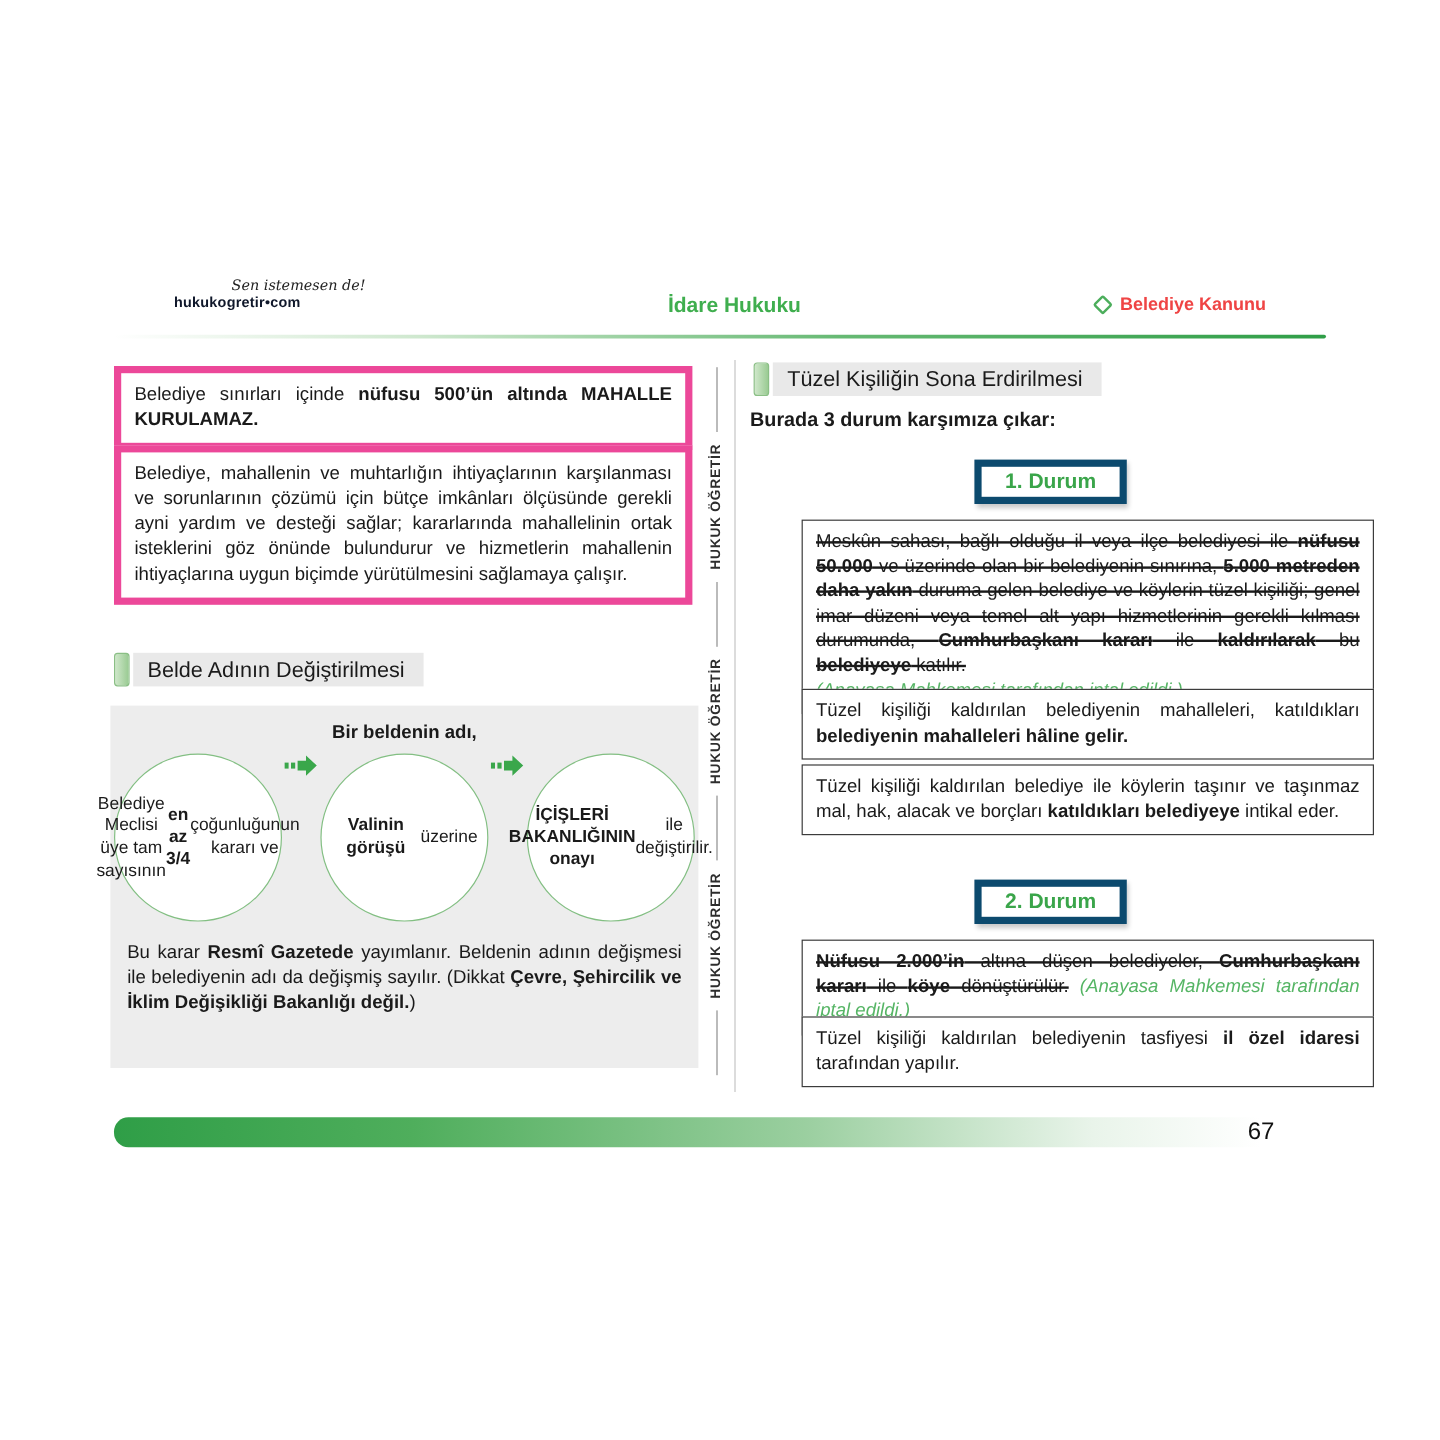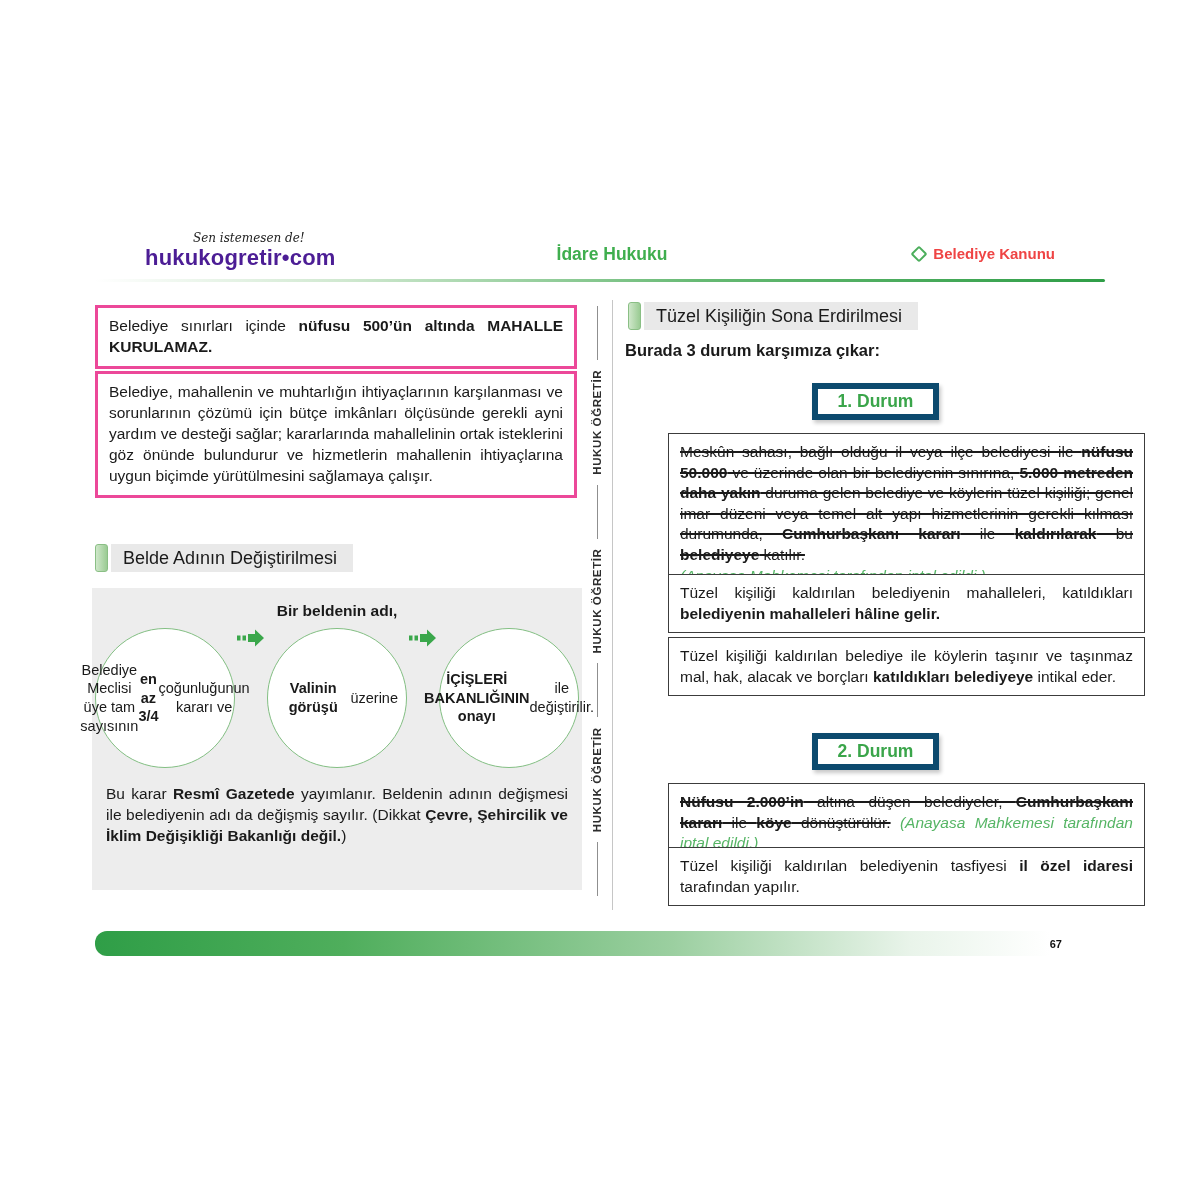--- a/index.html
+++ b/index.html
@@ -6,30 +6,30 @@
   html,body { width:1200px; height:1200px; background:#fff; font-family:"Liberation Sans","DejaVu Sans",sans-serif; color:#1a1a1a; }
   #page { position:relative; width:1200px; height:1200px; background:#fff; overflow:hidden; }
 
   .b { font-weight:700; }
   .strike { text-decoration:line-through; text-decoration-thickness:1.5px; }
   .gi { color:#56b565; font-style:italic; }
 
   
   .logo-block { position:absolute; left:145px; top:231px; }
   .logo-tagline { font-family:"DejaVu Serif",serif; font-style:italic; font-size:12px; color:#222; margin-left:48px; }
-  .logo-text { font-size:22px; font-weight:700; letter-spacing:.2px; color:#4c1d95; }
+  .logo-text { font-size:12px; font-weight:700; letter-spacing:.2px; color:#0f172a; }
   .page-title { position:absolute; left:12px; top:244px; width:1200px; text-align:center; font-size:17.5px; font-weight:700; color:#3fae4e; }
   .kanun-group { position:absolute; right:145px; top:245px; display:flex; align-items:center; gap:8px; }
   .diamond { width:12px; height:12px; border:2px solid #4cae5c; border-radius:2px; transform:rotate(45deg); background:#fff; }
   .kanun-label { font-size:15px; font-weight:600; color:#ef4444; }
   .header-rule { position:absolute; left:95px; top:279px; width:1010px; height:3px;
                  background:linear-gradient(to right,#ffffff,#cfe8cf 25%,#66b973 60%,#2f9e47); border-radius:2px; }
 
   
-  .note-box { position:absolute; background:#fff; border:3px solid #ec4899; padding:8px 11px; font-size:15.5px; line-height:1.35; text-align:justify; }
+  .note-box { position:absolute; background:#fff; border:6px solid #ec4899; padding:8px 11px; font-size:15.5px; line-height:1.35; text-align:justify; }
   .rbox { position:absolute; background:#fff; border:1.5px solid #3c3c3c; padding:8px 11px; font-size:15.5px; line-height:1.33; text-align:justify;margin-left:40px; }
 
   
   .section-header { position:absolute; display:flex; align-items:stretch; height:28px; }
   .section-tab { width:13px; border-radius:3px; background:linear-gradient(to right,#cfe7ca,#9acb93); border:1px solid #8abf85; margin-right:3px; }
   .section-label { background:#e9e9e9; font-size:18px; font-weight:500; color:#1a1a1a; padding:4px 16px 0 12px; }
 
   
   .flow-panel { position:absolute; left:92px; top:588px; width:490px; height:302px; background:#ededed; }
   .flow-title { text-align:center; font-size:15.5px; font-weight:700; padding-top:14px; }
@@ -50,21 +50,21 @@
   
   .intro-line { position:absolute; left:625px; top:341px; font-size:16.5px; font-weight:700; }
   .durum-box { position:absolute; width:127px; height:37px; background:#fff; border:6px solid #0c4a6e;
                box-shadow:2px 3px 4px rgba(0,0,0,.22); display:flex; align-items:center; justify-content:center;
                font-size:17.5px; font-weight:700; color:#3aa54a; }
 
   
   .footer-bar { position:absolute; left:95px; top:931px; width:995px; height:25px; border-radius:12px;
                 background:linear-gradient(to right,#2f9e47,#4fae5c 25%,#9bcfa0 58%,#e9f4ea 82%,#ffffff 96%);
                 display:flex; align-items:center; justify-content:flex-end; padding-right:28px; }
-  .page-number { font-size:11px; font-weight:700; color:#111; }
+  .page-number { font-size:20px; font-weight:400; color:#111; }
 </style>
 </head>
 <body>
 
 <div id="page">
 
   <div class="logo-block">
     <div class="logo-tagline">Sen istemesen de!</div>
     <div class="logo-text">hukukogretir•com</div>
   </div>

